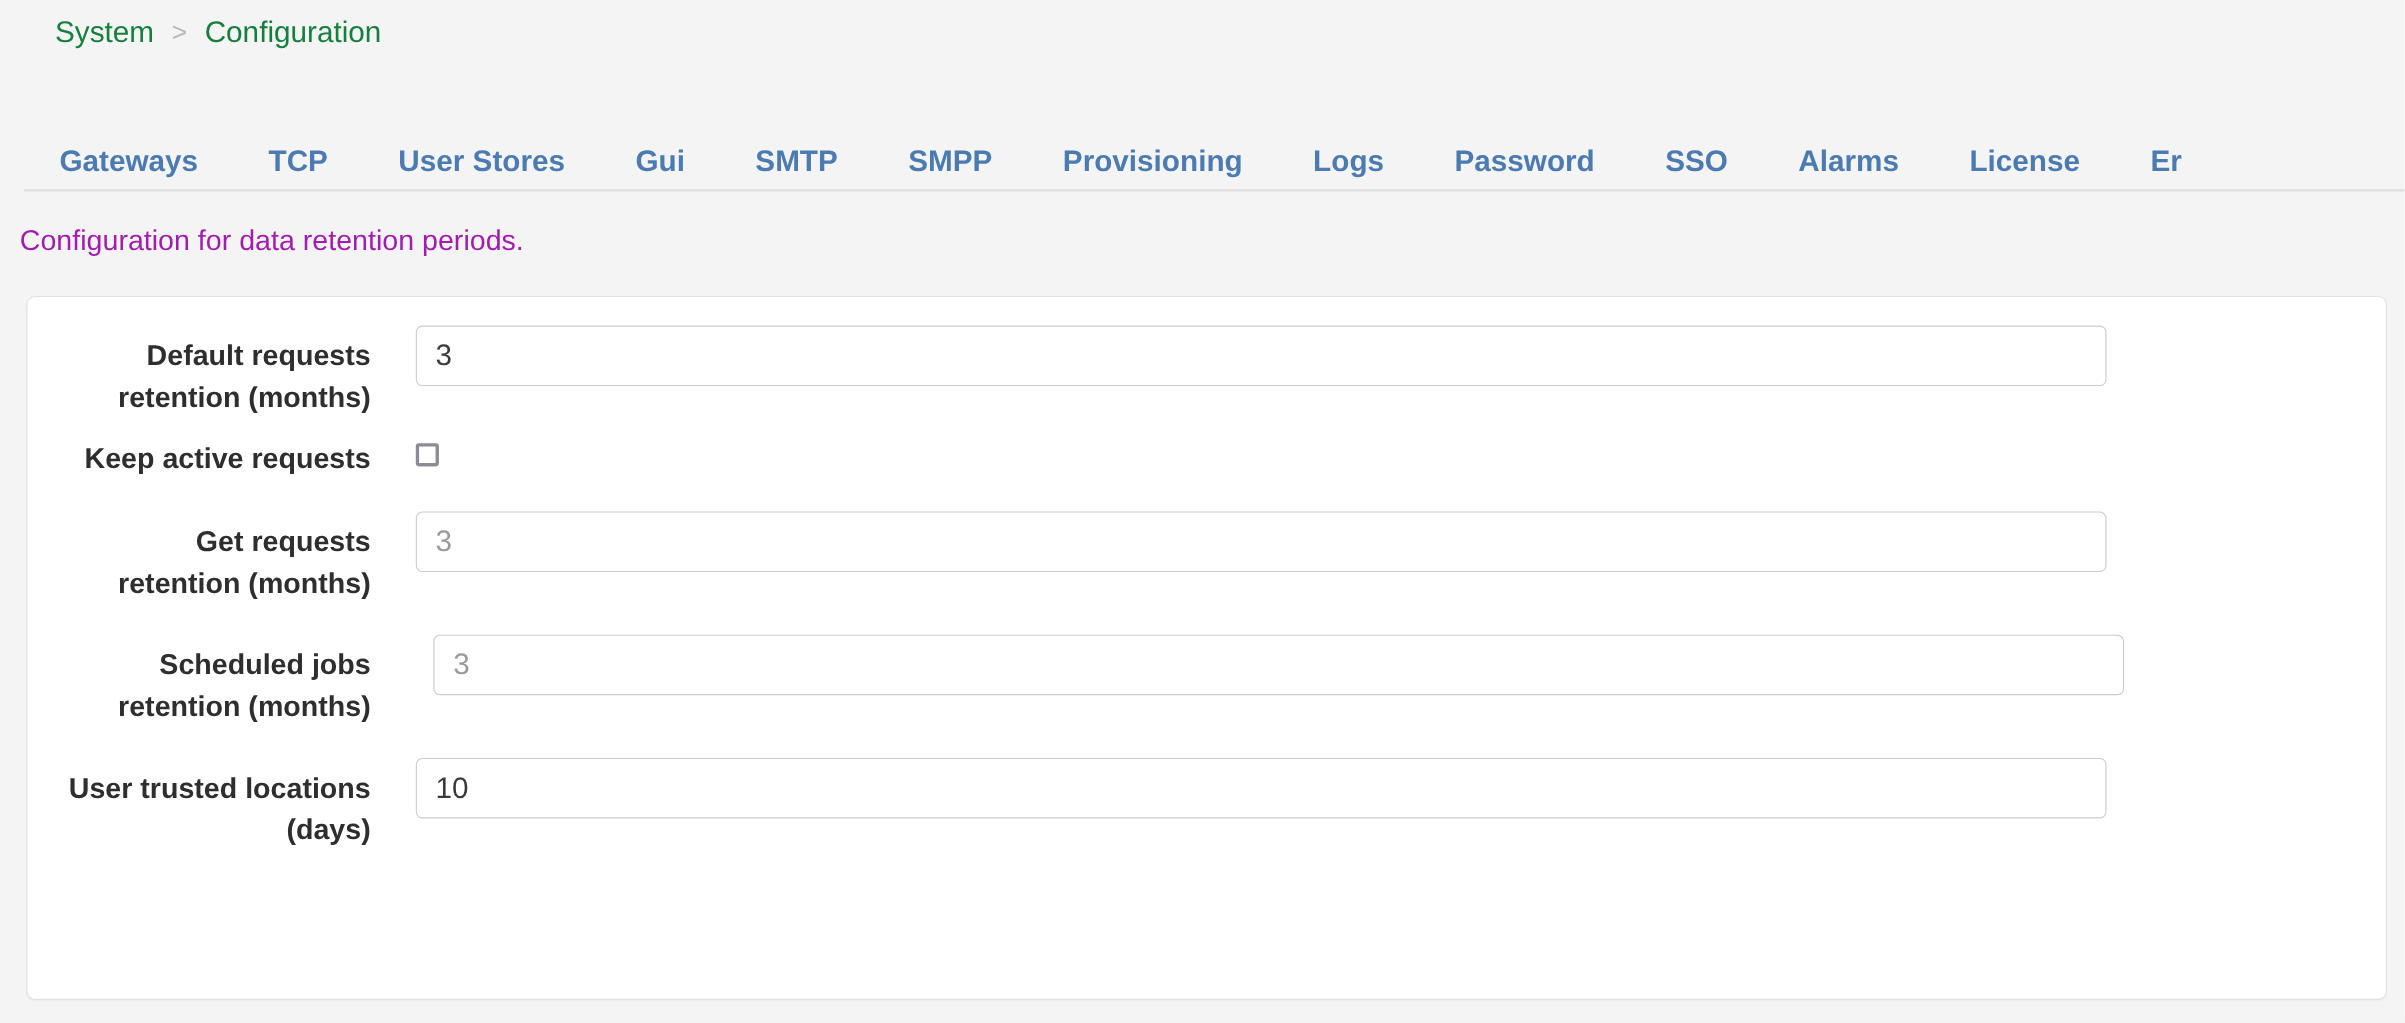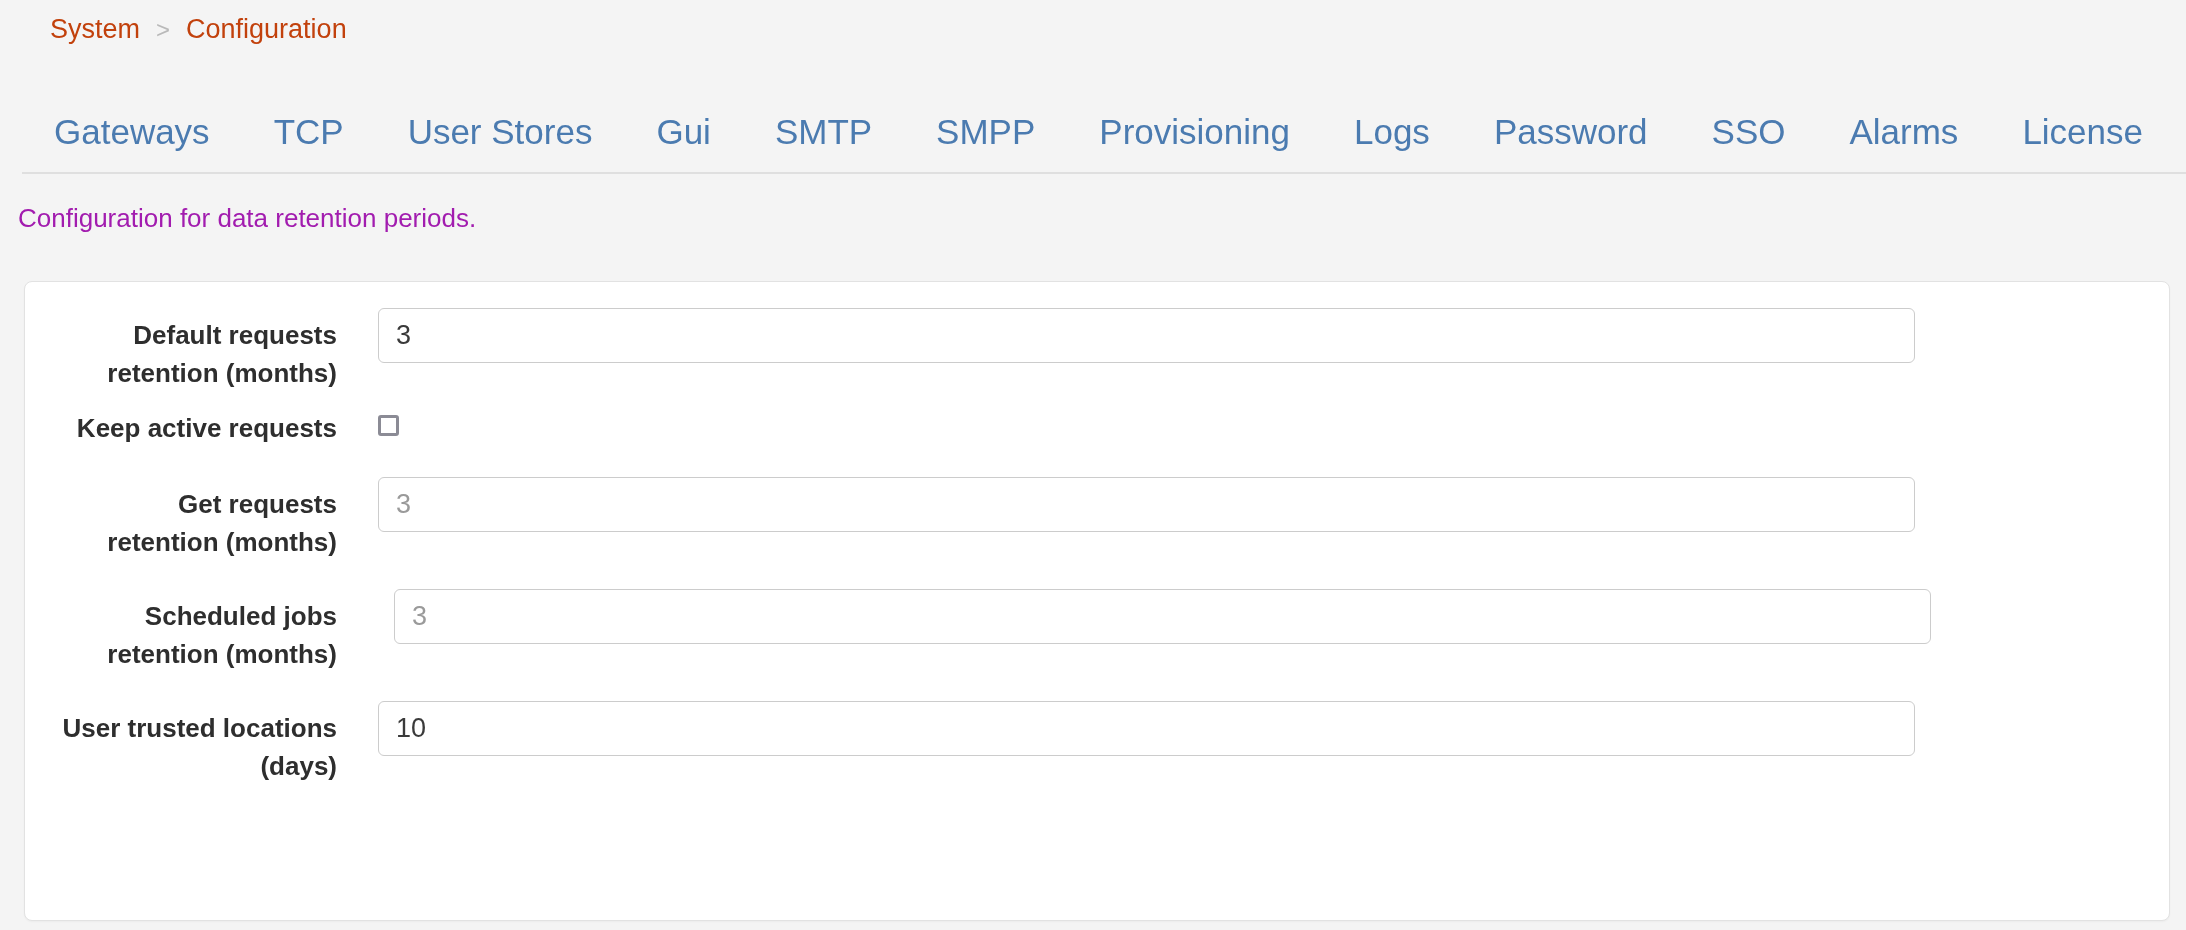--- a/index.html
+++ b/index.html
@@ -28,51 +28,52 @@
     left: 50px;
     top: 14px;
     font-size: 27px;
     color: #777777;
     display: flex;
     align-items: center;
     gap: 14px;
     white-space: nowrap;
   }
   .breadcrumb .crumb {
-    color: #c2410c;
+    color: #15803d;
   }
   .breadcrumb .sep {
     color: #b9b9b9;
     font-size: 24px;
     padding: 0 2px;
   }
 
   
   .tabbar {
     position: absolute;
     left: 22px;
     top: 104px;
     right: 0;
     height: 68px;
     display: flex;
     align-items: flex-end;
     white-space: nowrap;
   }
   .tab {
-    font-size: 35px;
+    font-size: 27px;
     color: #4b7bb0;
-    padding: 16px 31px 24px 31px;
+    padding: 16px 31px 13px 31px;
     line-height: 1;
     box-sizing: border-box;
     border: 1px solid transparent;
     border-bottom: none;
     border-radius: 7px 7px 0 0;
     position: relative;
     top: 1px;
     cursor: pointer;
+    font-weight: bold;
   }
   .tab.active {
     color: #4a4a4a;
     background: #ffffff;
     border-color: #d8d8d8;
     z-index: 3;
   }
 
   .tab-underline {
     position: absolute;
@@ -91,21 +92,21 @@
     top: 203px;
     font-size: 26px;
     color: #a21caf;
     white-space: nowrap;
   }
 
   
   .card {
     position: absolute;
     left: 24px;
-    top: 281px;
+    top: 269px;
     width: 2146px;
     height: 640px;
     background: #ffffff;
     border: 1px solid #e2e2e2;
     border-radius: 8px;
     box-sizing: border-box;
     box-shadow: 0 1px 2px rgba(0,0,0,0.035);
   }
 
   .form {

